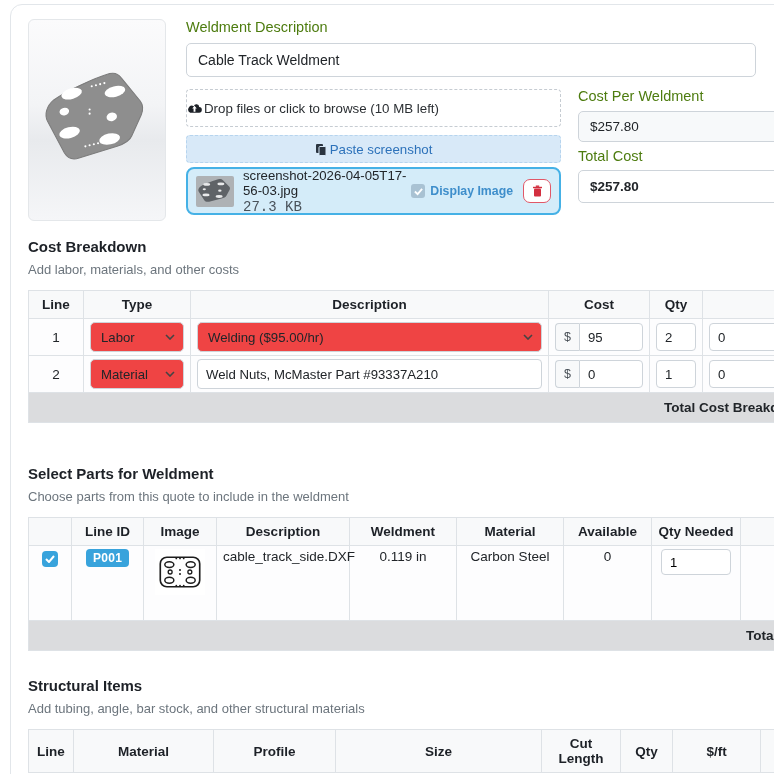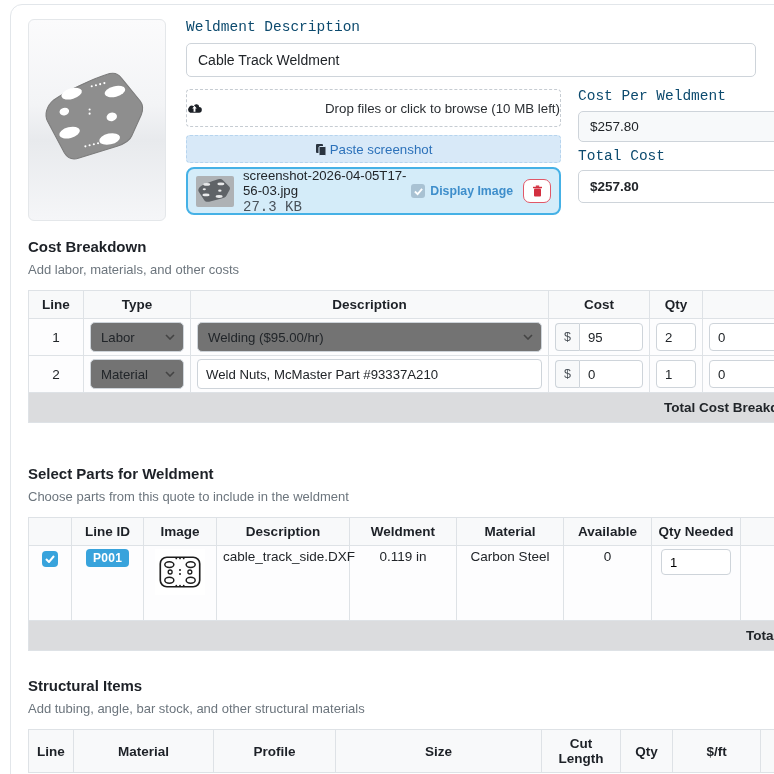--- a/index.html
+++ b/index.html
@@ -13,30 +13,30 @@
   }
 
   
   .top-grid { position: relative; height: 214px; }
   .thumb-card {
     position: absolute; left: 0; top: 6px; width: 138px; height: 202px;
     border: 1px solid #e4e7ea; border-radius: 6px; overflow: hidden;
     background: linear-gradient(180deg,#fbfbfc 0%,#f3f4f6 42%,#e8eaed 60%,#f5f6f8 100%);
     display: flex; align-items: center; justify-content: center;
   }
-  .field-label { font-size: 14.5px; color: #0c4a6e; font-family: Liberation Mono, monospace; }
+  .field-label { font-size: 14.5px; color: #4d7c0f; }
   .lbl-desc { position: absolute; left: 158px; top: 6px; }
   .input { border: 1px solid #ced4da; border-radius: 5px; background: #fff;
            font-family: inherit; font-size: 13.5px; color: #212529; padding: 7px 11px; }
   .desc-input { position: absolute; left: 158px; top: 30px; width: 570px; height: 34px; font-size: 14px; }
 
   .dropzone {
     position: absolute; left: 158px; top: 76px; width: 375px; height: 38px;
     border: 1px dashed #c6ccd2; border-radius: 4px; background: #fff;
-    display: flex; align-items: center; justify-content: space-between; gap: 2px;
+    display: flex; align-items: center; justify-content: flex-start; gap: 2px;
     font-size: 13.3px; color: #2b2f33; cursor: pointer;
   }
   .paste-btn {
     position: absolute; left: 158px; top: 122px; width: 375px; height: 28px;
     background: #d8e9f8; border: 1px dashed #b6d4ee; border-radius: 4px;
     display: flex; align-items: center; justify-content: center; gap: 3px;
     font-size: 13.3px; color: #2d72ba; cursor: pointer;
   }
   .file-card {
     position: absolute; left: 158px; top: 154px; width: 375px; height: 48px;
@@ -66,21 +66,21 @@
   .sec-parts { margin-top: 42px; }
   .sec-struct { margin-top: 26px; }
 
   table.grid { border-collapse: collapse; table-layout: fixed; margin-top: 13px; background: #fff; }
   table.grid th, table.grid td { border: 1px solid #dee2e6; font-size: 13.5px; }
   table.grid th { background: #f8f9fa; font-weight: bold; text-align: center; padding: 6px 4px; color: #1d2127; }
   table.grid td { padding: 3px 6px; text-align: center; background: #fdfdfe; }
   tr.total-row td { background: #dbdcde; font-weight: bold; text-align: left; padding: 7px 6px; white-space: nowrap; overflow: hidden; }
 
   .sel { position: relative; display: flex; align-items: center; height: 30px;
-         border: 1px solid #ced4da; border-radius: 5px; background: #737373; padding: 0 24px 0 10px;
+         border: 1px solid #ced4da; border-radius: 5px; background: #ef4444; padding: 0 24px 0 10px;
          font-size: 13.2px; text-align: left; cursor: pointer; }
   .sel .chev { position: absolute; right: 8px; top: 50%; transform: translateY(-50%); }
   .cell-input { width: 100%; height: 28px; border: 1px solid #ced4da; border-radius: 4px;
                 font-family: inherit; font-size: 13.2px; padding: 0 8px; color: #212529; }
   .money { display: flex; }
   .money .addon { flex: 0 0 24px; height: 28px; background: #f8f9fa; border: 1px solid #ced4da;
                   border-right: 0; border-radius: 4px 0 0 4px; display: flex; align-items: center; justify-content: center;
                   font-size: 12.5px; color: #495057; }
   .money input { flex: 1; border-radius: 0 4px 4px 0; }
 

